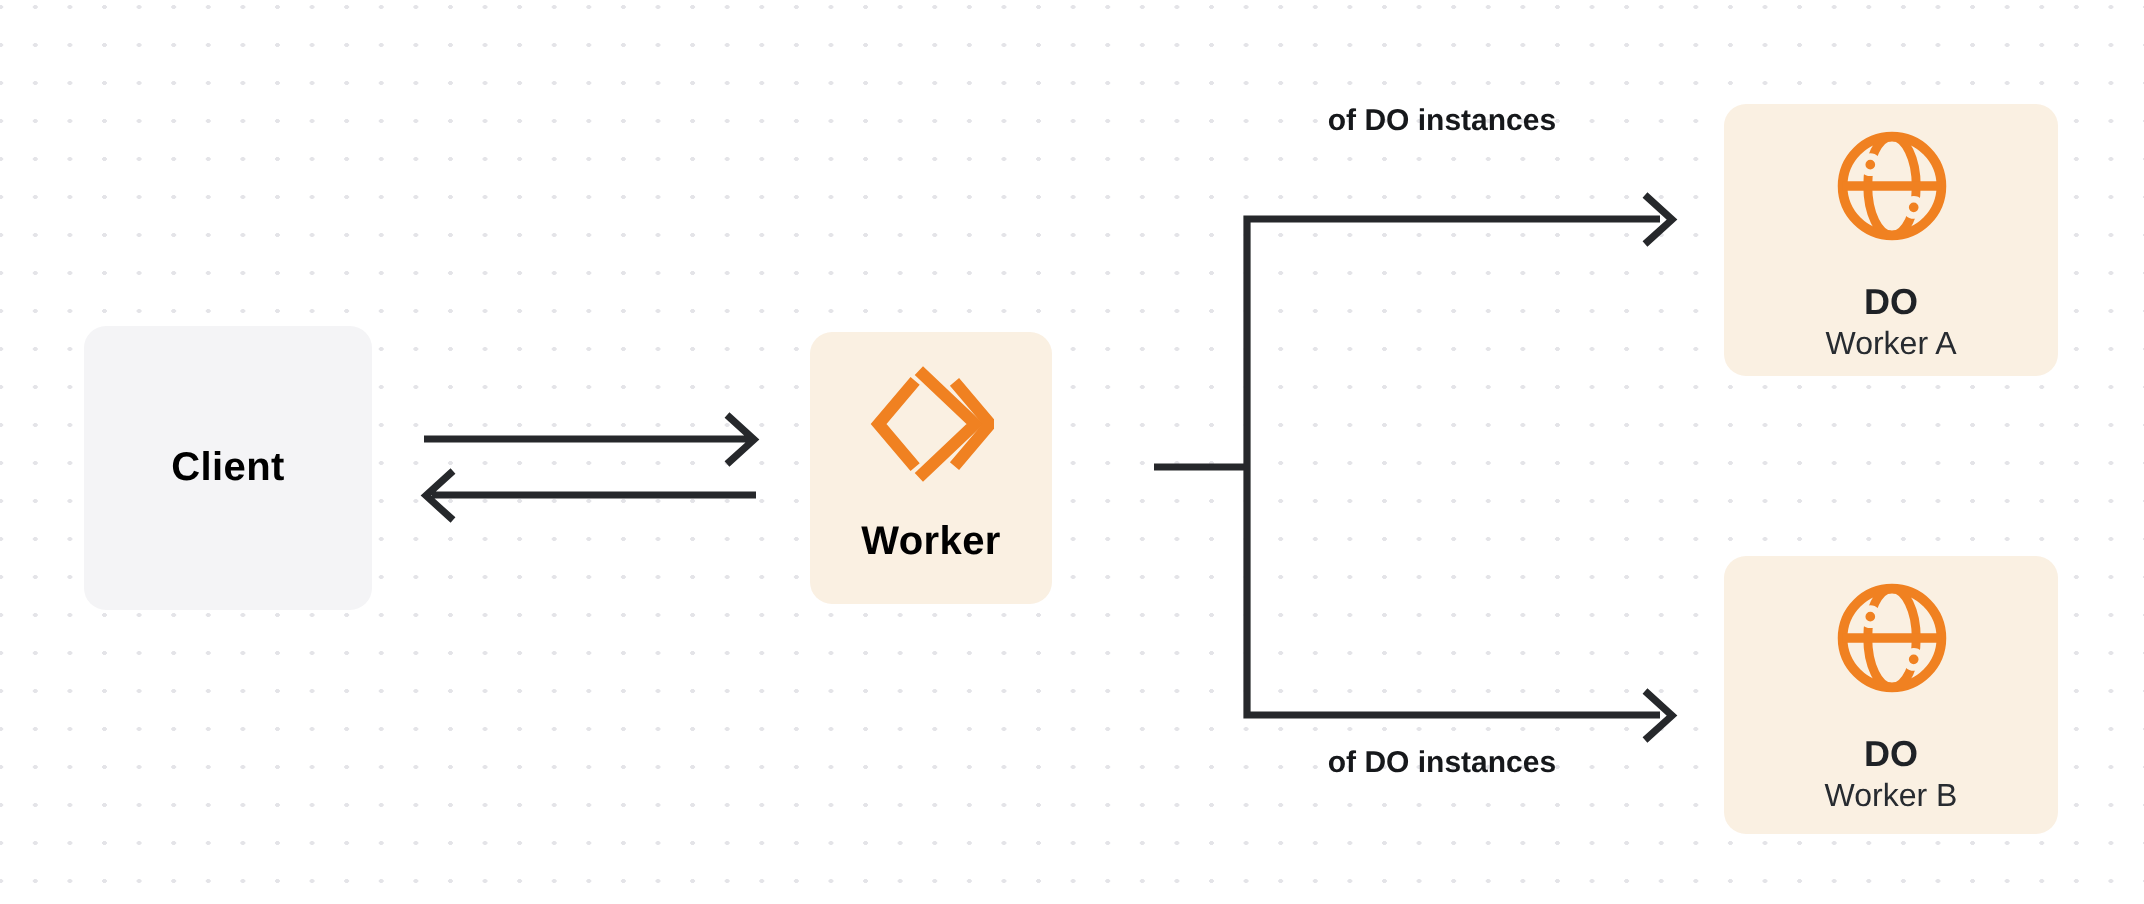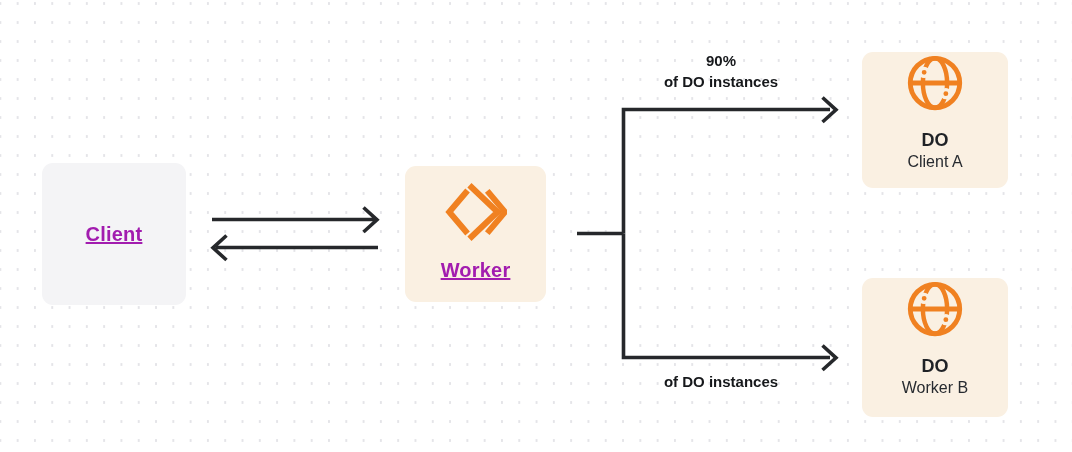--- a/index.html
+++ b/index.html
@@ -33,38 +33,38 @@
     justify-content: center;
     box-sizing: border-box;
   }
   .node-client {
     left: 42px; top: 163px;
     width: 144px; height: 142px;
     background: #f4f4f6;
   }
   .node-worker {
     left: 405px; top: 166px;
-    width: 141px; height: 136px;
+    width: 121px; height: 136px;
     background: #faf0e2;
     justify-content: flex-start;
     padding-top: 16px;
   }
   .node-do {
-    width: 146px; height: 136px;
+    width: 167px; height: 136px;
     background: #faf0e2;
     justify-content: flex-start;
+    padding-top: 10px;
   }
   .node-do-a { left: 862px; top: 52px; }
   .node-do-b { left: 862px; top: 278px; height: 139px; }
   .node-label {
     font-size: 20px;
     font-weight: 700;
-    color: #a21caf;
+    color: #000000;
     letter-spacing: 0.2px;
-    text-decoration: underline;
   }
   .worker-label { margin-top: 13px; }
   .do-title {
     margin-top: 11px;
     font-size: 18px;
     font-weight: 700;
     color: #1f2226;
     line-height: 22px;
   }
   .do-subtitle {
@@ -111,42 +111,41 @@
       <svg width="62" height="60" viewBox="0 0 66 64" fill="none" stroke="#f08121" stroke-width="6.4" stroke-linecap="butt" stroke-linejoin="miter">
         <path d="M24 9 L4.5 32 L24 55"></path>
         <path d="M26 3.5 L56 32 L26 60.5"></path>
         <path d="M45 9.5 L64 32 L45 54.5"></path>
       </svg>
     </span>
     <span class="node-label worker-label">Worker</span>
   </div>
 
   <div class="edge-label edge-label-top">
-    <div>90%</div>
     <div>of DO instances</div>
   </div>
 
   <div class="edge-label edge-label-bottom">
     <div>of DO instances</div>
   </div>
 
   <div class="node node-do node-do-a">
     <span class="icon-slot">
       <svg width="62" height="62" viewBox="0 0 64 64" fill="none">
         <g stroke="#f08121" stroke-width="5">
           <circle cx="32" cy="32" r="25.5"></circle>
           <ellipse cx="32" cy="32" rx="12.5" ry="25.5" stroke-width="4.6"></ellipse>
           <line x1="6.5" y1="32" x2="57.5" y2="32"></line>
         </g>
         <circle cx="20.8" cy="21" r="4.2" fill="#f08121" stroke="#faf0e2" stroke-width="3.4"></circle>
         <circle cx="43.2" cy="43" r="4.2" fill="#f08121" stroke="#faf0e2" stroke-width="3.4"></circle>
       </svg>
     </span>
     <span class="do-title">DO</span>
-    <span class="do-subtitle">Client A</span>
+    <span class="do-subtitle">Worker A</span>
   </div>
 
   <div class="node node-do node-do-b">
     <span class="icon-slot">
       <svg width="62" height="62" viewBox="0 0 64 64" fill="none">
         <g stroke="#f08121" stroke-width="5">
           <circle cx="32" cy="32" r="25.5"></circle>
           <ellipse cx="32" cy="32" rx="12.5" ry="25.5" stroke-width="4.6"></ellipse>
           <line x1="6.5" y1="32" x2="57.5" y2="32"></line>
         </g>

